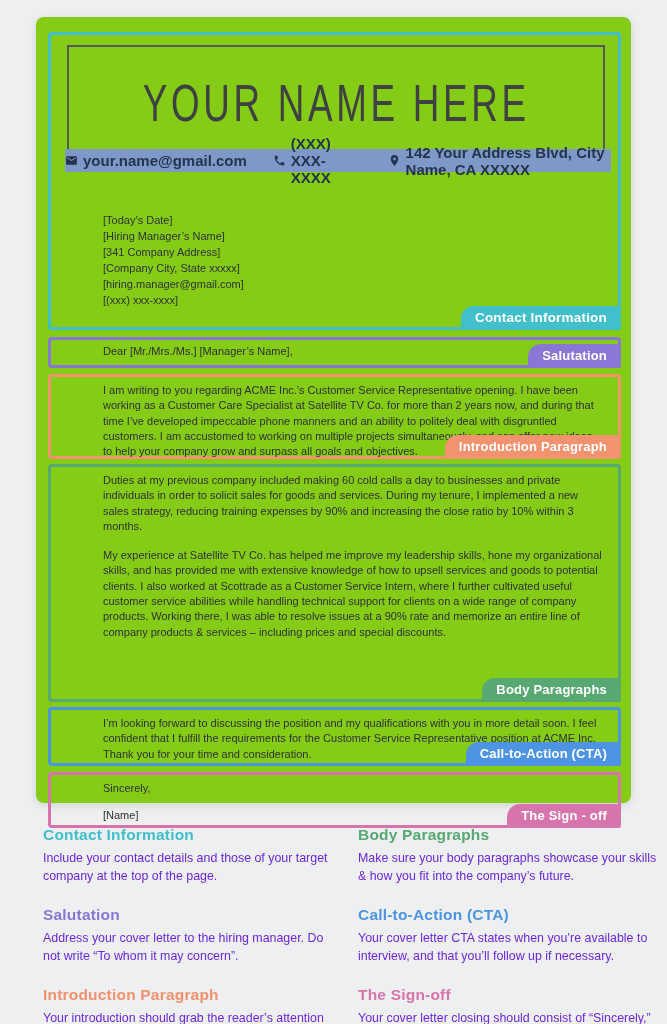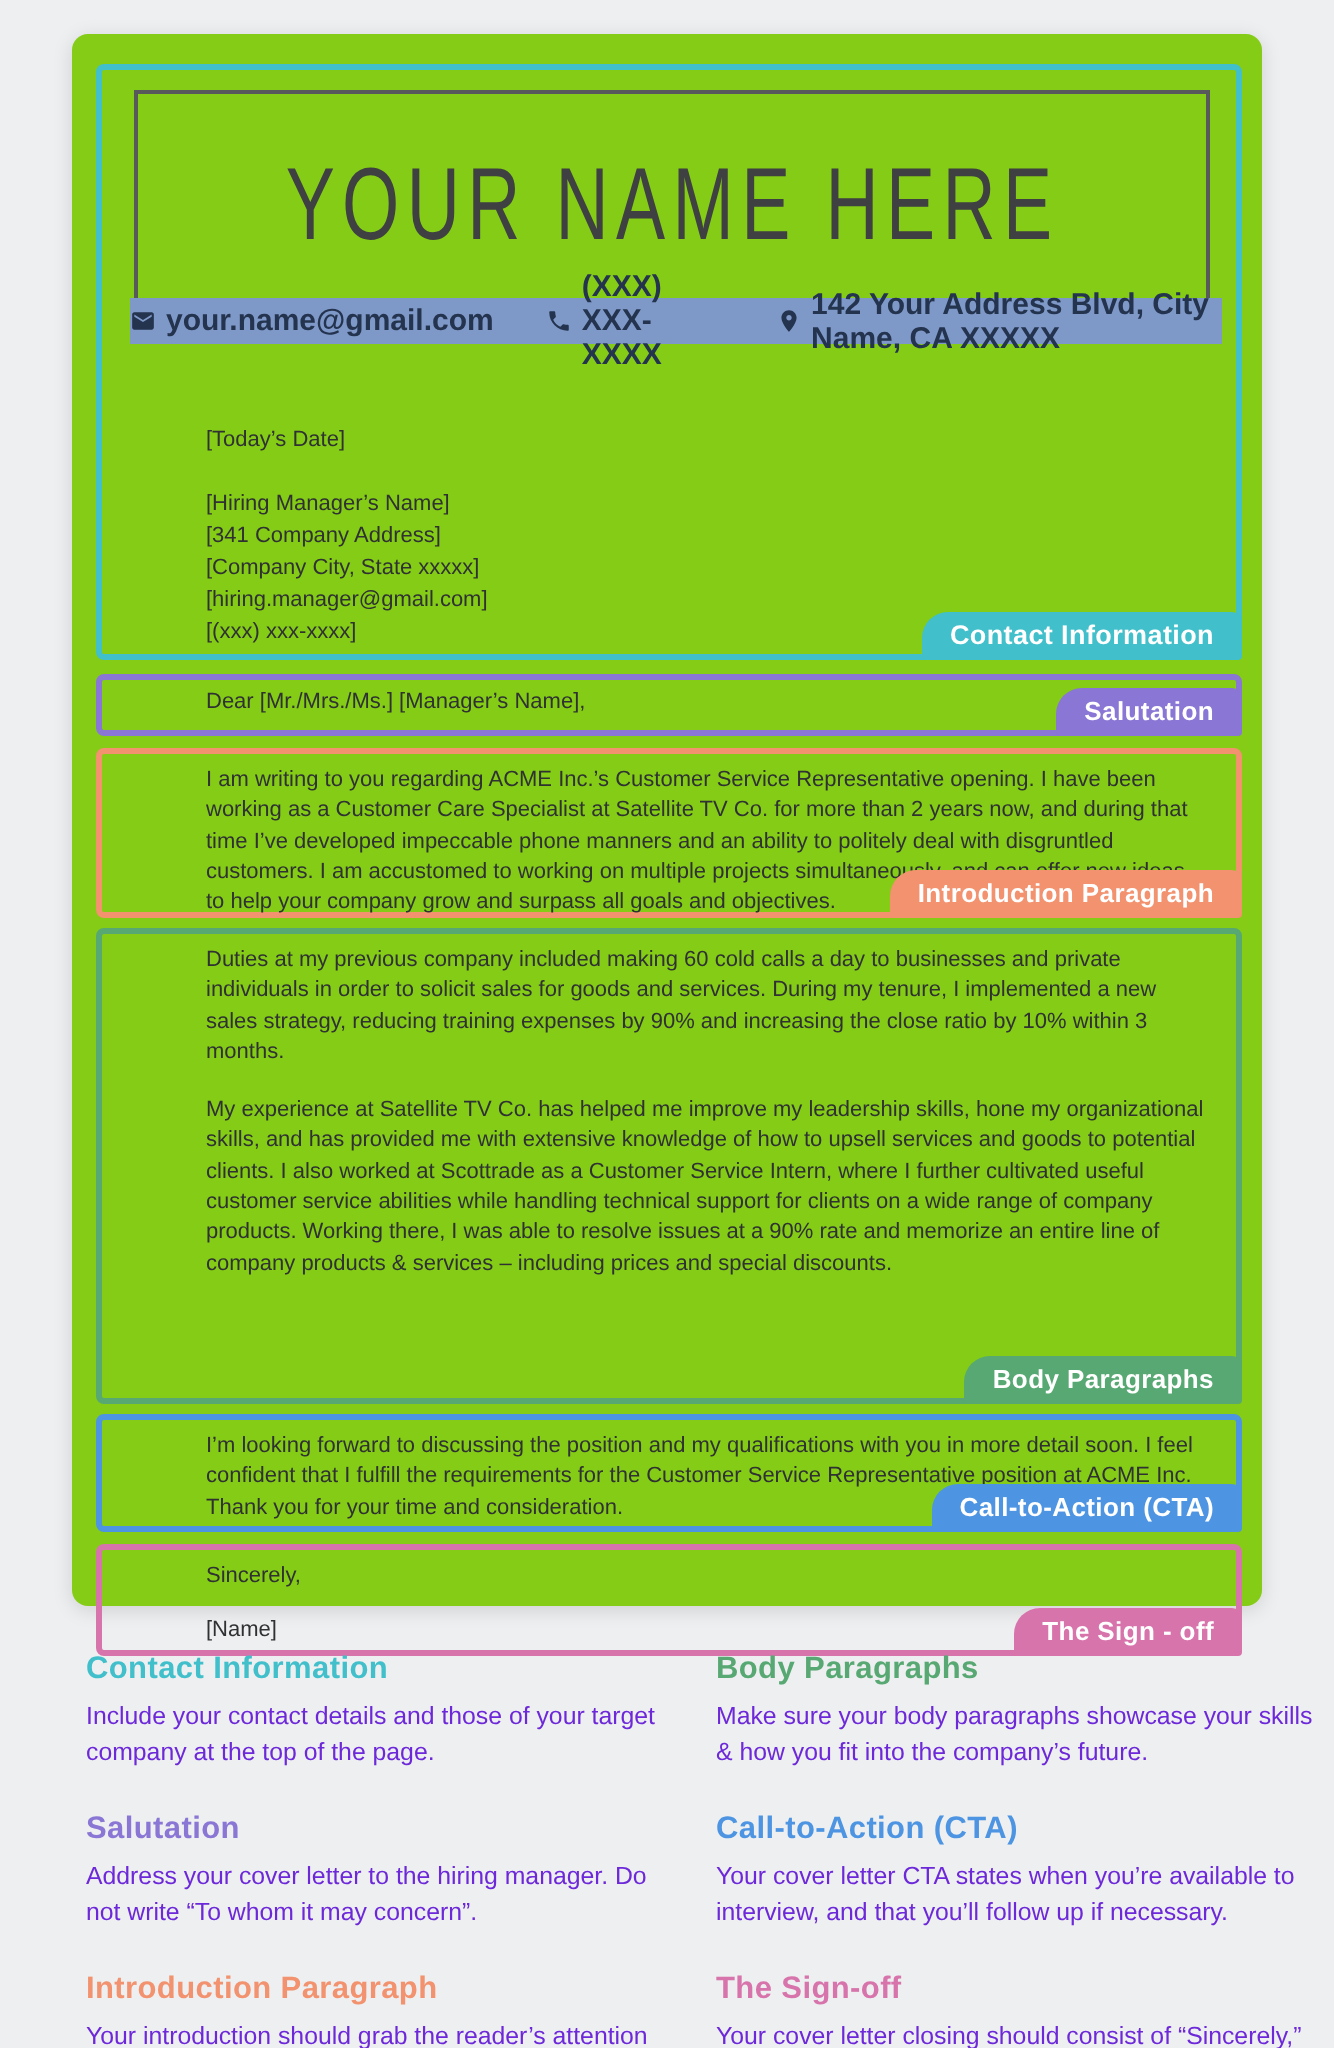--- a/index.html
+++ b/index.html
@@ -43,21 +43,21 @@
     transform:scale(.92,1.28);white-space:nowrap;
   }
   .contact-bar{
     position:relative;margin:-12px 7px 0 14px;height:23px;
     display:flex;align-items:center;justify-content:center;gap:26px;
     font-size:15px;font-weight:bold;
   }
   .bar-item{display:flex;align-items:center;gap:5px;}
   .bar-item svg{display:block;}
   .recipient{margin:40px 0 0 52px;font-size:11px;line-height:16px;}
-  .date-line{margin-bottom:16px;}
+  .date-line{}
   
   .sec-salutation{margin-top:7px;height:31px;}
   .sec-salutation .txt{margin:5px 0 0 52px;font-size:11px;}
   .sec-intro{margin-top:6px;height:85px;}
   .sec-body{margin-top:5px;height:238px;}
   .sec-cta{margin-top:5px;height:59px;}
   .sec-signoff{margin-top:6px;height:56px;}
   .para{margin:6px 16px 0 52px;font-size:11px;line-height:15.3px;text-align:left;}
   .para2{margin-top:14px;}
   .sig1{margin:7px 0 0 52px;font-size:11px;}

